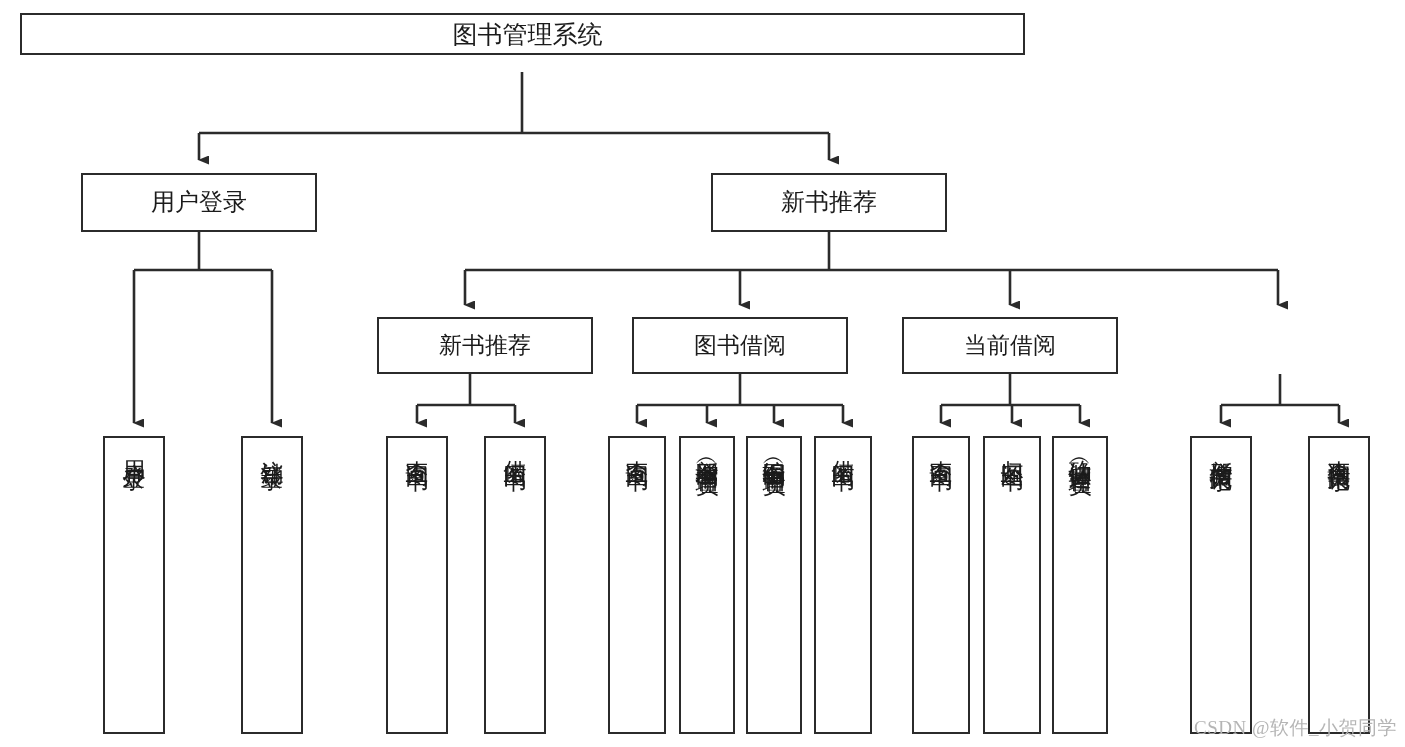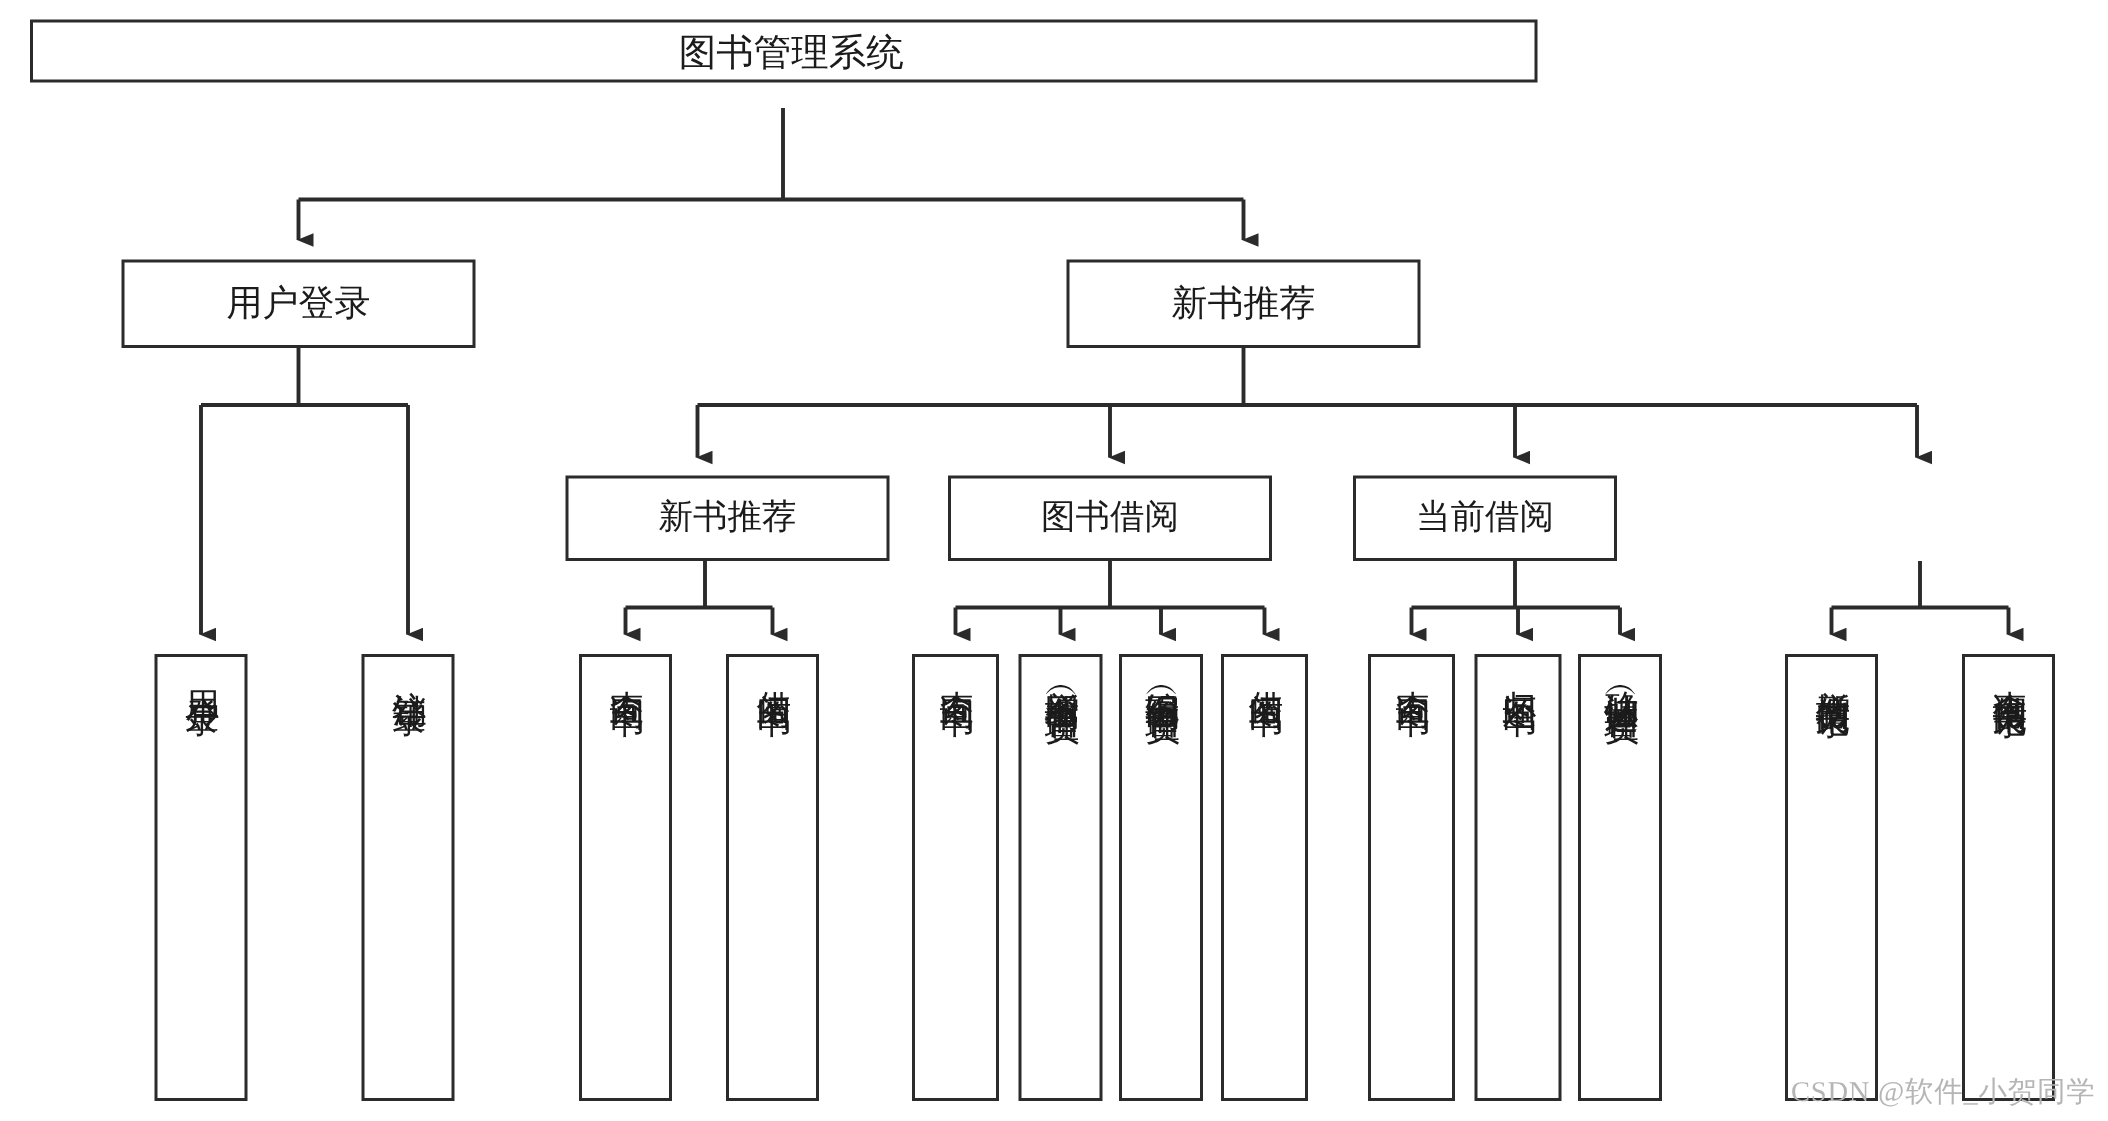--- a/index.html
+++ b/index.html
@@ -137,21 +137,21 @@
   <div class="node-box lvl2" style="left: 711px; top: 173px; width: 236px; height: 59px;">
     <span class="node-label">新书推荐</span>
   </div>
 
   <div class="node-box lvl3" style="left: 377px; top: 317px; width: 216px; height: 57px;">
     <span class="node-label">新书推荐</span>
   </div>
   <div class="node-box lvl3" style="left: 632px; top: 317px; width: 216px; height: 57px; justify-content: center;">
     <span class="node-label">图书借阅</span>
   </div>
-  <div class="node-box lvl3" style="left: 902px; top: 317px; width: 176px; height: 57px;">
+  <div class="node-box lvl3" style="left: 902px; top: 317px; width: 216px; height: 57px;">
     <span class="node-label">当前借阅</span>
   </div>
 
   <div class="node-box leaf" style="left: 103px; top: 436px; width: 62px; height: 298px;">
     <span class="node-label">用户登录</span>
   </div>
   <div class="node-box leaf" style="left: 241px; top: 436px; width: 62px; height: 298px;">
     <span class="node-label">注销登录</span>
   </div>
   <div class="node-box leaf" style="left: 386px; top: 436px; width: 62px; height: 298px;">

